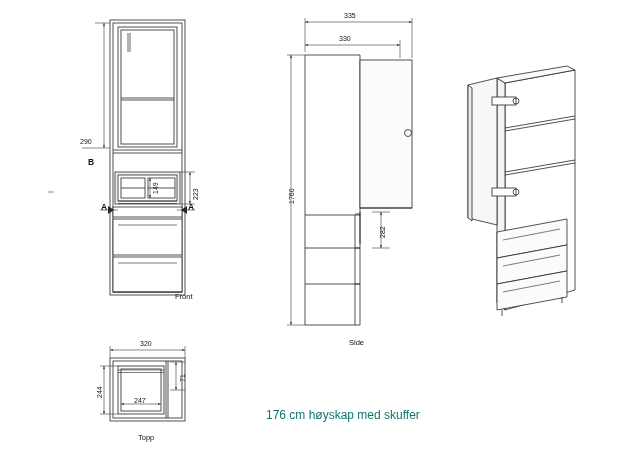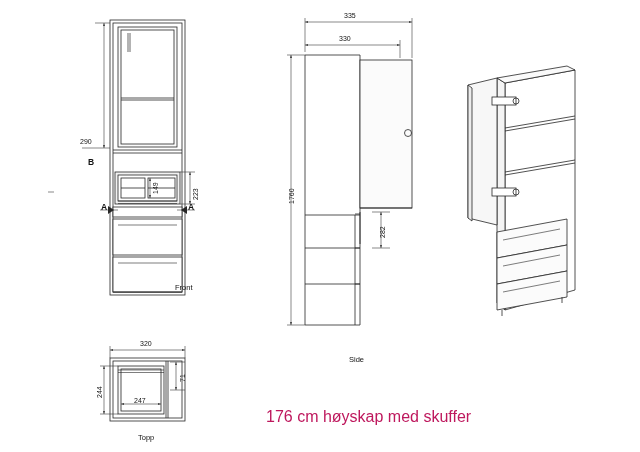--- a/index.html
+++ b/index.html
@@ -32,22 +32,22 @@
     font-size: 7px;
     color: #111;
     white-space: nowrap;
     line-height: 1;
   }
   .lbl.v {
     transform-origin: left top;
     transform: rotate(-90deg);
   }
   .lbl.big {
-    font-size: 16px;
-    color: #be185d;
+    font-size: 12px;
+    color: #0f766e;
     text-align: right;
   }
   .lbl.view {
     font-size: 7.5px;
   }
   .lbl.sect {
     font-size: 8.5px;
     font-weight: bold;
   }
 </style>
@@ -217,27 +217,27 @@
       <path d="M562,297 L562,303"></path>
     </g>
   </svg>
 
   <div class="lbl" style="left:80px; top:138px;">290</div>
   <div class="lbl sect" style="left:88px; top:158px;">B</div>
   <div class="lbl sect" style="left:101px; top:203px;">A</div>
   <div class="lbl sect" style="left:188px; top:203px;">A</div>
   <div class="lbl v" style="left:152px; top:194px;">149</div>
   <div class="lbl v" style="left:192px; top:200px;">223</div>
-  <div class="lbl view" style="left:135px; top:284px;padding-left:40px;">Front</div>
+  <div class="lbl view" style="left:135px; top:293px;padding-left:40px;">Front</div>
 
   <div class="lbl" style="left:344px; top:12px;">335</div>
   <div class="lbl" style="left:339px; top:35px;">330</div>
   <div class="lbl v" style="left:288px; top:204px;">1760</div>
   <div class="lbl v" style="left:379px; top:238px;">282</div>
-  <div class="lbl view" style="left:349px; top:356px;">Side</div>
+  <div class="lbl view" style="left:349px; top:339px;">Side</div>
 
   <div class="lbl" style="left:140px; top:340px;">320</div>
   <div class="lbl" style="left:134px; top:397px;">247</div>
   <div class="lbl v" style="left:96px; top:398px;">244</div>
   <div class="lbl v" style="left:179px; top:382px;">71</div>
   <div class="lbl view" style="left:138px; top:434px;text-align:center;">Topp</div>
 
   <div class="lbl big" style="left:266px; top:409px;">176 cm høyskap med skuffer</div>
 
 </div>

